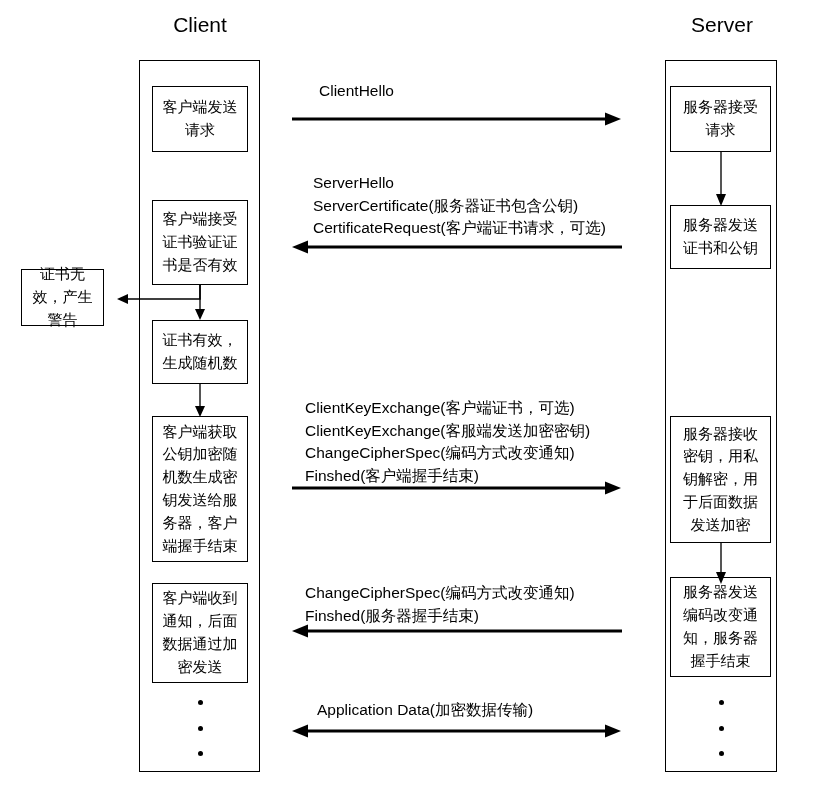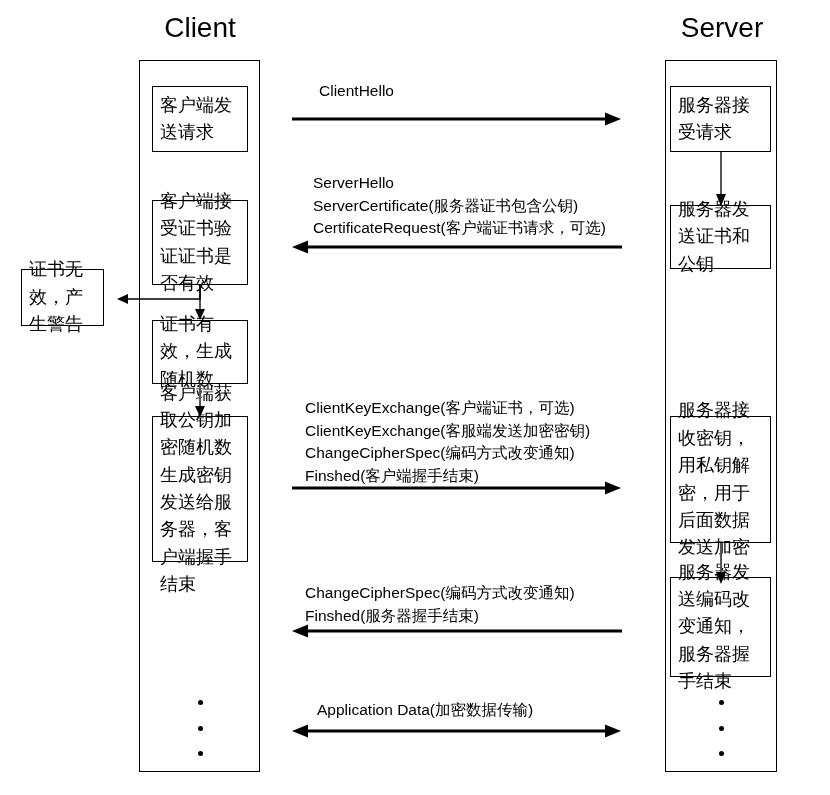--- a/index.html
+++ b/index.html
@@ -14,21 +14,21 @@
   }
   #diagram {
     position: relative;
     width: 830px;
     height: 795px;
     background: #ffffff;
     overflow: hidden;
   }
   .actor-title {
     position: absolute;
-    font-size: 28px;
+    font-size: 21px;
     color: #000;
     text-align: center;
     white-space: nowrap;
     line-height: 1;
   }
   .lifeline {
     position: absolute;
     border: 1.5px solid #000;
     background: transparent;
     box-sizing: border-box;
@@ -37,24 +37,24 @@
     position: absolute;
     border: 1.5px solid #000;
     background: #ffffff;
     box-sizing: border-box;
     display: flex;
     align-items: center;
     justify-content: flex-start;
     padding: 4px 7px;
   }
   .node-text {
-    font-size: 18px;
+    font-size: 15px;
     line-height: 1.52;
     color: #000;
-    text-align: left;
+    text-align: center;
     width: 100%;
     word-break: break-all;
   }
   .msg-label {
     position: absolute;
     font-size: 15.5px;
     line-height: 1.46;
     color: #000;
     white-space: pre;
     text-align: left;
@@ -107,20 +107,23 @@
   </div>
 
   <div class="node-box" style="left:152px; top:320px; width:96px; height:64px;">
     <div class="node-text">证书有效，生成随机数</div>
   </div>
 
   <div class="node-box" style="left:152px; top:416px; width:96px; height:146px;">
     <div class="node-text">客户端获取公钥加密随机数生成密钥发送给服务器，客户端握手结束</div>
   </div>
 
+  <div class="node-box" style="left:152px; top:583px; width:96px; height:100px;">
+    <div class="node-text">客户端收到通知，后面数据通过加密发送</div>
+  </div>
 
   <div class="node-box" style="left:21px; top:269px; width:83px; height:57px;">
     <div class="node-text">证书无效，产生警告</div>
   </div>
 
   <div class="node-box" style="left:670px; top:86px; width:101px; height:66px;">
     <div class="node-text">服务器接受请求</div>
   </div>
 
   <div class="node-box" style="left:670px; top:205px; width:101px; height:64px;">

